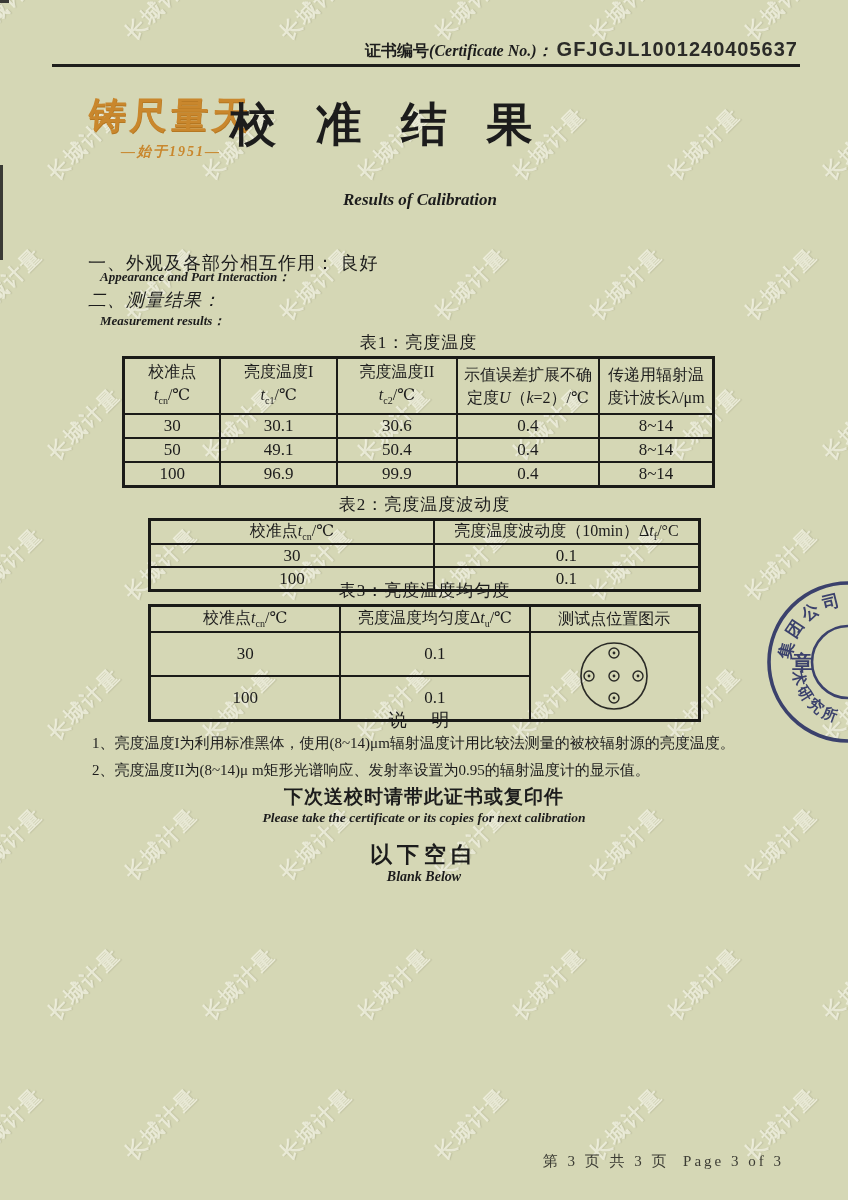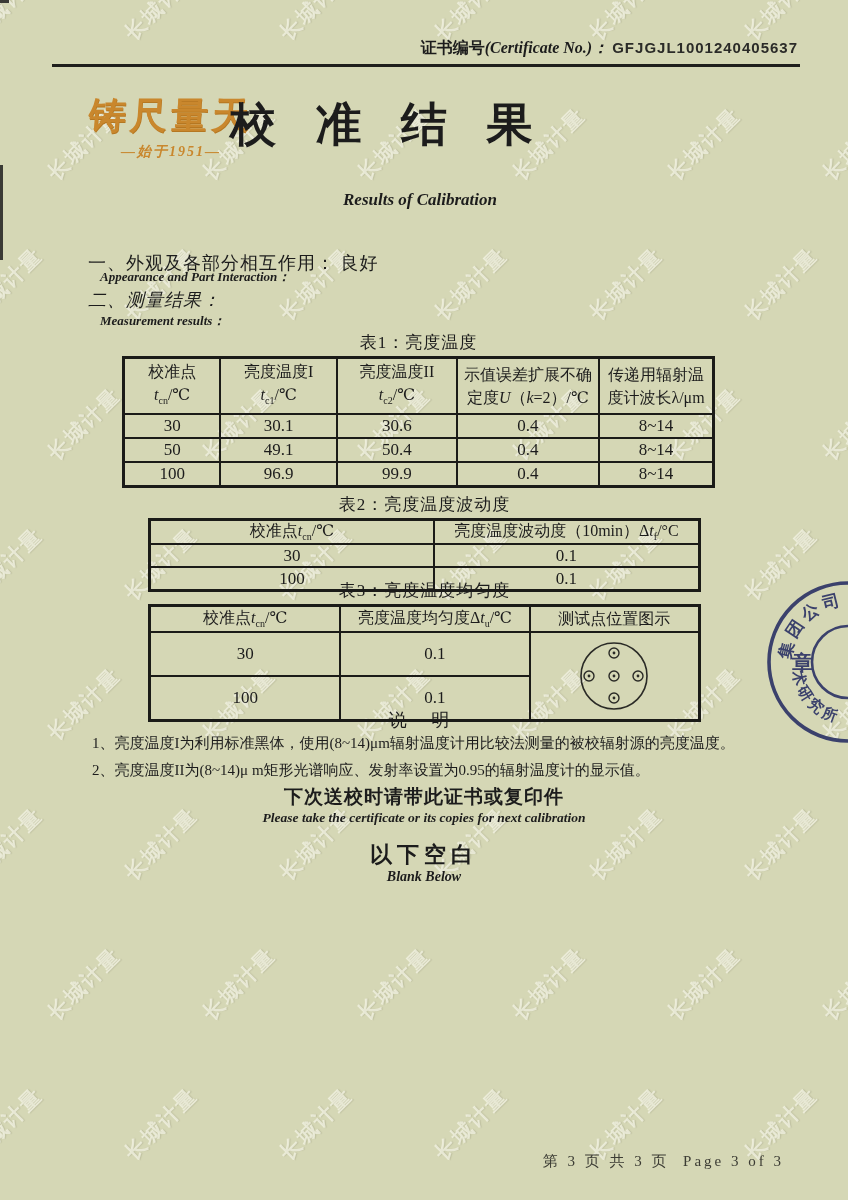--- a/index.html
+++ b/index.html
@@ -16,21 +16,21 @@
     color:rgba(250,250,238,0.65);
     text-shadow:1px 1px 1px rgba(150,150,120,0.30);
     white-space:nowrap; font-family:"Liberation Sans",sans-serif;
   }
   .content{position:absolute; inset:0; z-index:2;}
   .abs{position:absolute;}
   
   .cert-line{top:38px; right:50px; font-size:16px; white-space:nowrap;}
   .cert-zh{font-weight:bold;}
   .cert-en{font-weight:bold; font-style:italic;text-align:center;}
-  .cert-no{font-family:"Liberation Sans","DejaVu Sans",sans-serif; font-weight:bold; color:#2b2b28; letter-spacing:1px; font-size:15px;}
+  .cert-no{font-family:"Liberation Sans","DejaVu Sans",sans-serif; font-weight:bold; color:#2b2b28; letter-spacing:1px; font-size:20px;}
   .rule{top:64px; left:52px; width:748px; height:3px; background:#1f1f1c;}
   .edge-mark-a{left:0; top:165px; width:3px; height:95px; background:#3a3a35;}
   .edge-mark-b{left:0; top:0; width:9px; height:3px; background:#3a3a35;}
   
   .logo{left:78px; top:96px; width:186px; text-align:center; color:#c9872d;}
   .logo-main{font-size:37px; font-weight:bold; letter-spacing:4px; transform:skewX(-4deg); line-height:1.1; text-shadow:0.5px 0.5px 0 #b57722;}
   .logo-sub{font-size:14px; font-weight:bold; letter-spacing:2px; margin-top:6px; font-style:italic;}
   
   .main-title{left:230px; top:94px; width:380px; text-align:left; font-size:46px; font-weight:bold; letter-spacing:14px; white-space:nowrap;}
   .sub-title{left:230px; top:190px; width:380px; text-align:center; font-size:17px; font-weight:bold; font-style:italic;}

